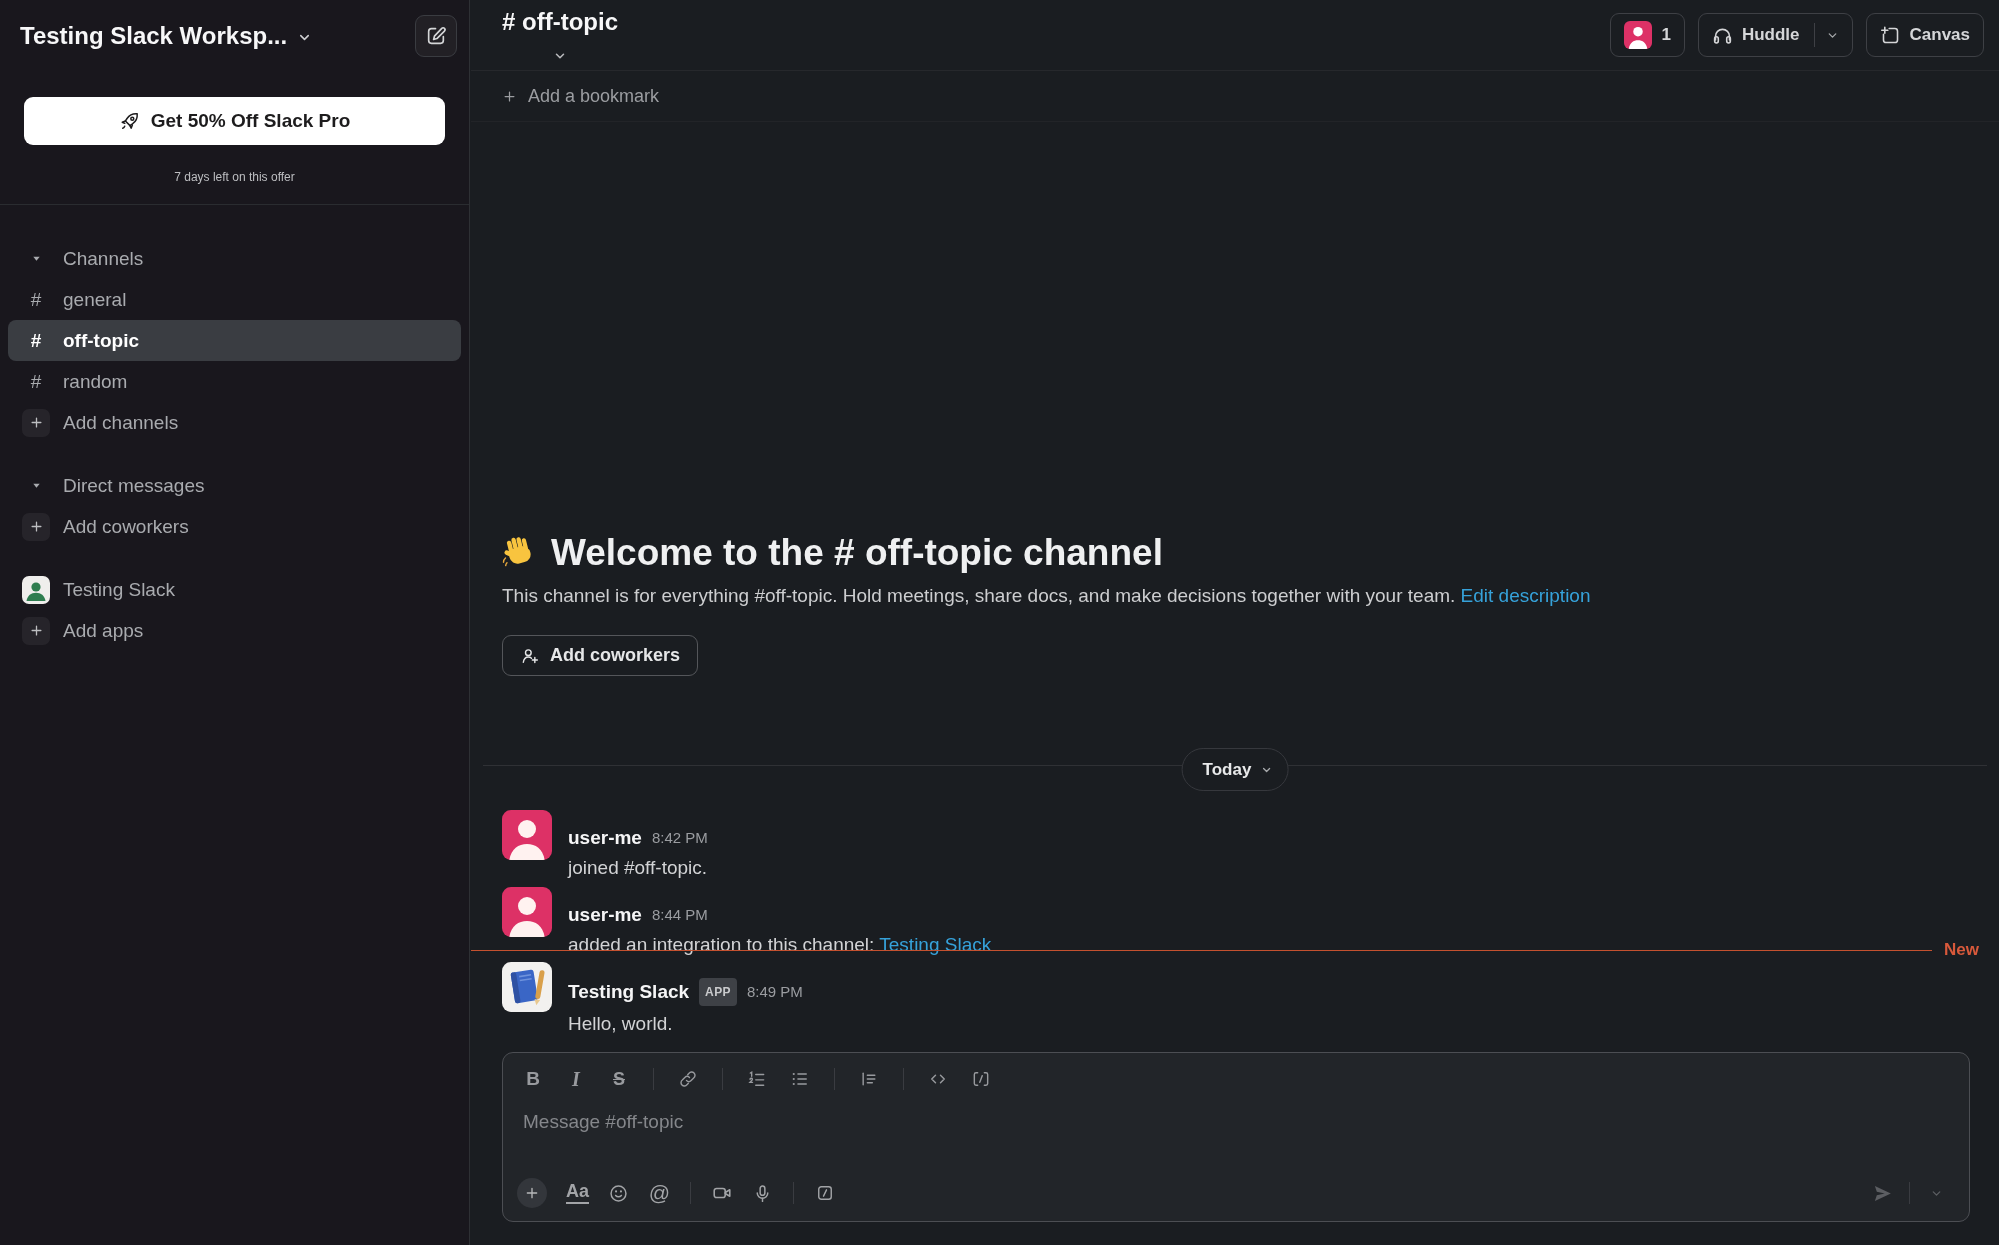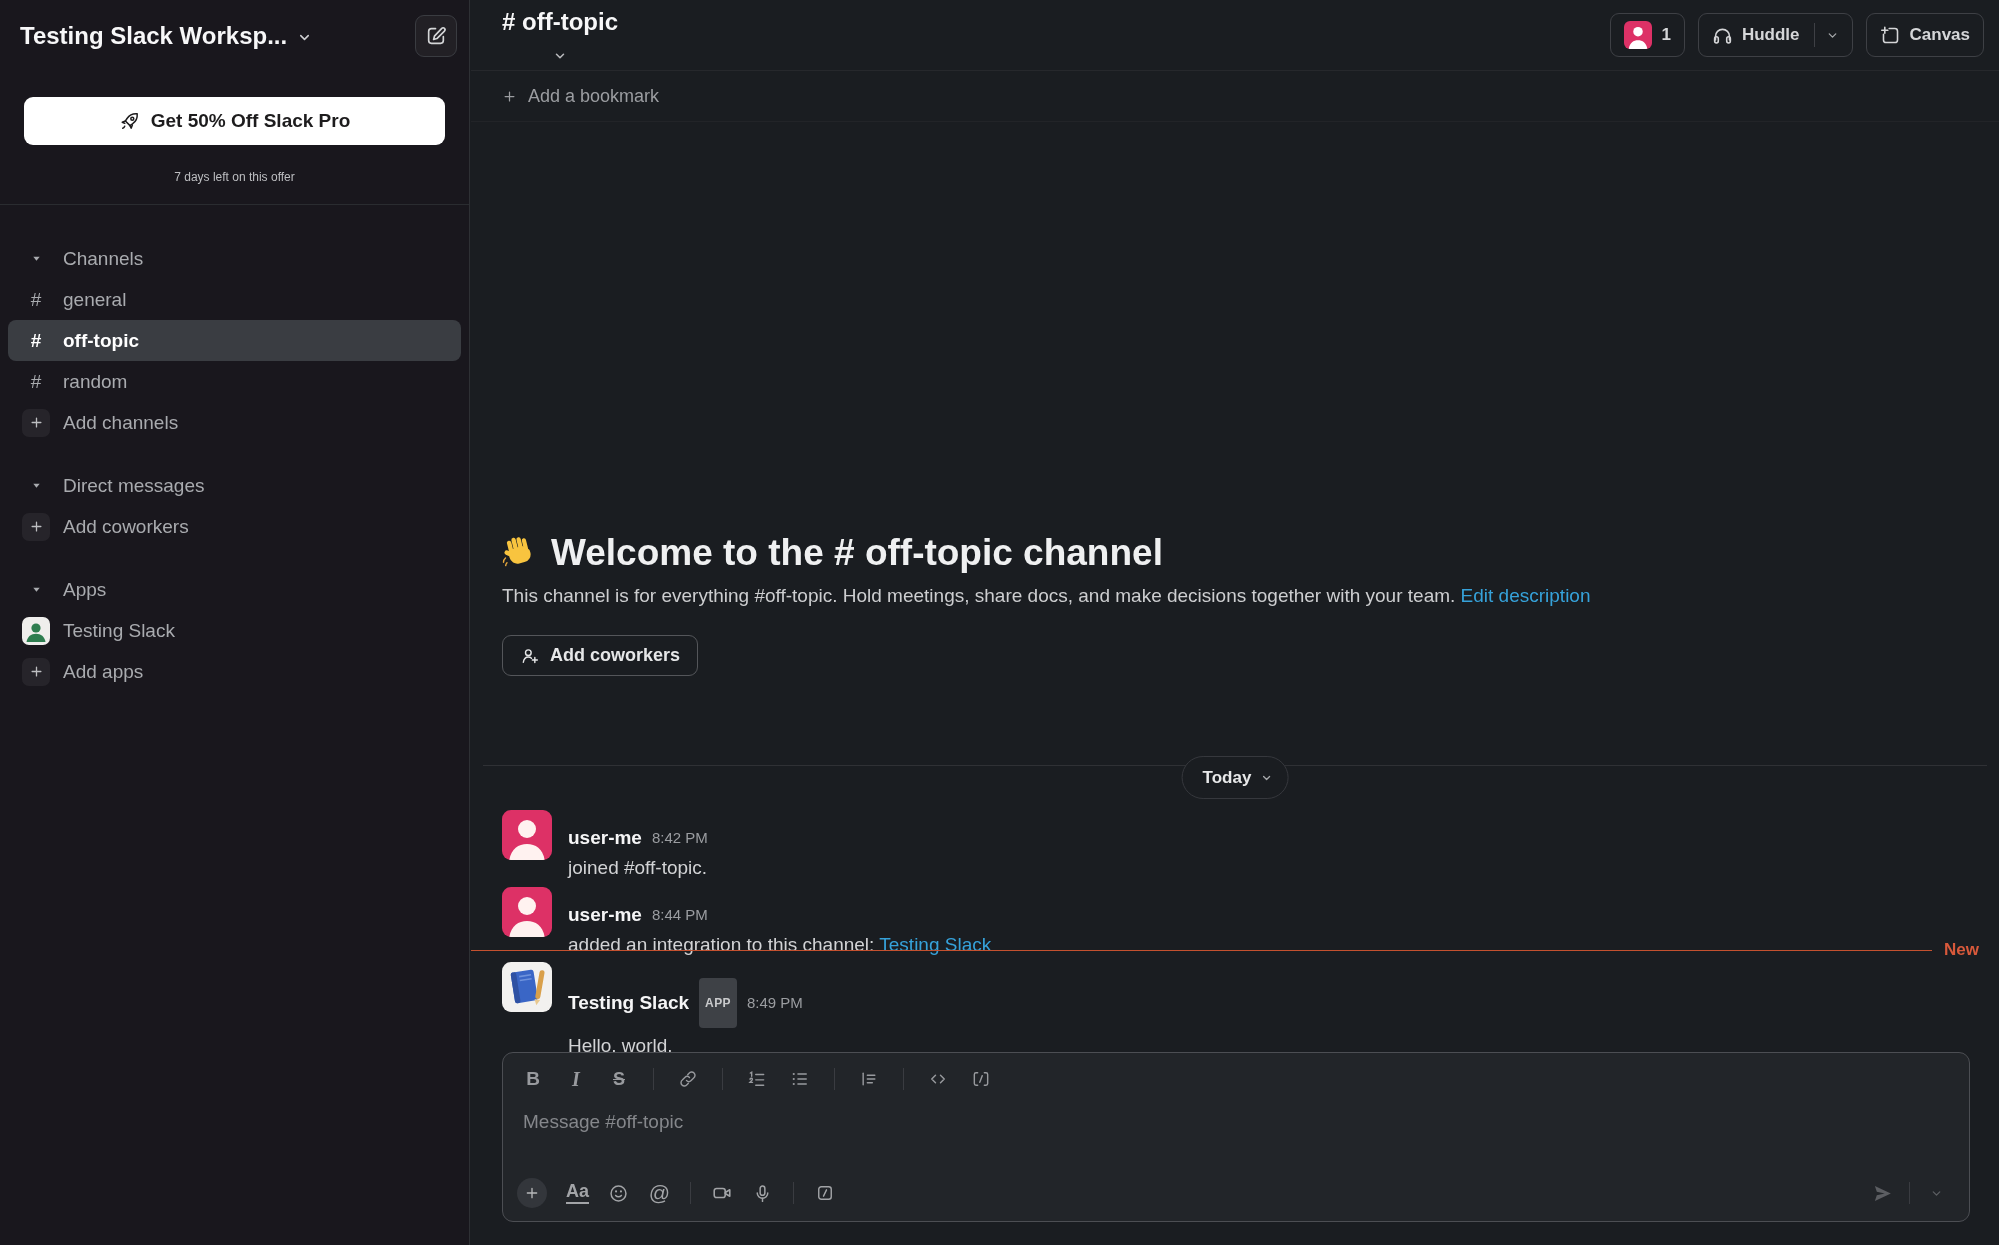--- a/index.html
+++ b/index.html
@@ -48,31 +48,31 @@
   
   #welcome { position:absolute; left:502px; top:530px; right:60px; }
   #welcome h1 { display:flex; align-items:center; gap:13px; font-size:37px; font-weight:800; color:#EFF0F1; line-height:46px; }
   .welcome-desc { margin-top:9px; font-size:19px; color:#CDCED0; }
   .link { color:#36A2DA; cursor:pointer; }
   .add-cow-btn { margin-top:28px; height:41px; padding:0 17px; border:1px solid #54565A; border-radius:9px; background:transparent; color:#E6E7E8; font-family:inherit; font-size:18px; font-weight:700; display:inline-flex; align-items:center; gap:10px; }
 
   
   #today { position:absolute; left:471px; right:0; top:744px; height:44px; }
   .today-line { position:absolute; left:12px; right:12px; top:21px; border-top:1px solid #2F3135; }
-  .today-pill { position:absolute; left:50%; transform:translateX(-50%); top:12px; height:43px; padding:0 15px 0 20px; border:1px solid #36383D; border-radius:22px; background:#1A1D21; display:flex; align-items:center; gap:9px; font-size:17px; font-weight:700; color:#E8E9EA; }
+  .today-pill { position:absolute; left:50%; transform:translateX(-50%); top:4px; height:43px; padding:0 15px 0 20px; border:1px solid #36383D; border-radius:22px; background:#1A1D21; display:flex; align-items:center; gap:9px; font-size:17px; font-weight:700; color:#E8E9EA; }
 
   
   .msg { position:absolute; left:502px; right:40px; display:flex; gap:16px; }
   .avatar50 { width:50px; height:50px; border-radius:9px; overflow:hidden; position:relative; flex:none; }
   .pink { background:#DD3166; }
   .mcol { min-width:0; }
   .mhead { display:flex; align-items:center; gap:10px; line-height:24px;margin-top:16px; }
   .mname { font-size:19px; font-weight:800; color:#F5F5F6; }
   .mtime { font-size:15px; color:#9B9DA1; }
-  .badge { background:#3E4146; color:#C9CACC; font-size:12px; font-weight:700; letter-spacing:.4px; padding:19px 6px; border-radius:4px; line-height:1; }
+  .badge { background:#3E4146; color:#C9CACC; font-size:12px; font-weight:700; letter-spacing:.4px; padding:8px 6px; border-radius:4px; line-height:1; }
   .mbody { margin-top:5px; font-size:19px; line-height:26px; color:#D2D3D5; }
   #msg-1 { top:810px; } #msg-2 { top:887px; } #msg-3 { top:962px; }
 
   #unread { position:absolute; left:471px; right:0; top:941px; height:18px; display:flex; align-items:center; color:#D8593B; }
   .unread-line { flex:1; border-top:1px solid #C4512F; }
   .unread-label { margin:0 20px 0 12px; font-size:17px; font-weight:700; }
 
   
   #composer { position:absolute; left:502px; top:1052px; width:1468px; height:170px; border:1px solid #4C4E53; border-radius:11px; background:#222529; }
   .c-toolbar { display:flex; align-items:center; gap:9px; padding:9px 10px 0 13px; color:#989A9E; }
@@ -176,28 +176,20 @@
         <span class="plusbox">
           <svg width="15" height="15" viewBox="0 0 24 24" fill="none" stroke="currentColor" stroke-width="2.1" stroke-linecap="round">
               <path d="M12 5v14M5 12h14"></path>
             </svg>
         </span>
         <span>Add coworkers</span>
       </div>
 
       <div class="sb-gap"></div>
 
-      <div class="sb-row">
-        <span class="lead tri">
-          <svg width="11" height="11" viewBox="0 0 24 24" fill="currentColor">
-              <path d="M12 17l-7-9h14z"></path>
-            </svg>
-        </span>
-        <span>Apps</span>
-      </div>
       <div class="sb-row">
         <span class="appicon28">
           <svg width="28" height="28" viewBox="0 0 28 28">
               <circle cx="14" cy="11" r="4.6" fill="#2E7D4F"></circle>
               <path d="M4.5 25c.9-5.4 4.6-8.2 9.5-8.2s8.6 2.8 9.5 8.2z" fill="#2E7D4F"></path>
             </svg>
         </span>
         <span>Testing Slack</span>
       </div>
       <div class="sb-row">

